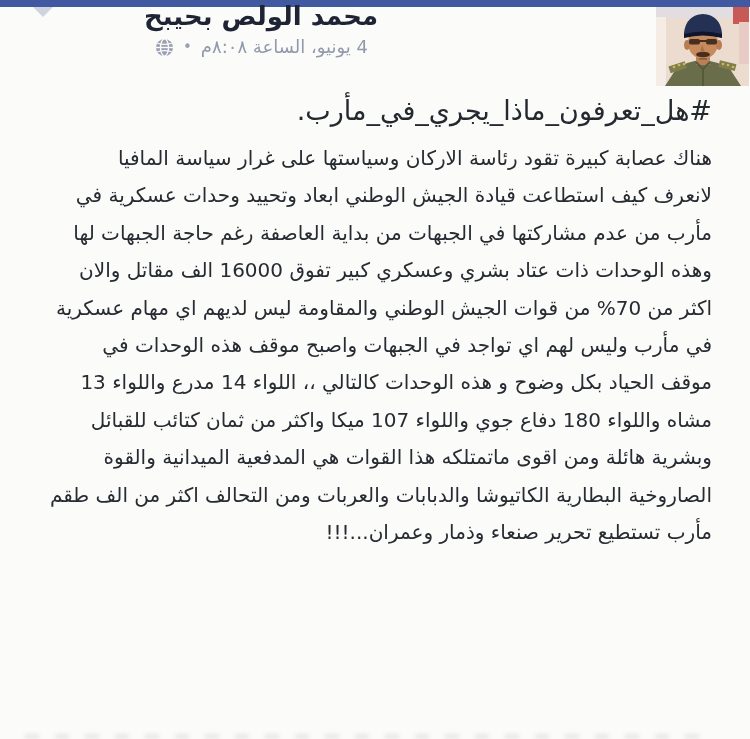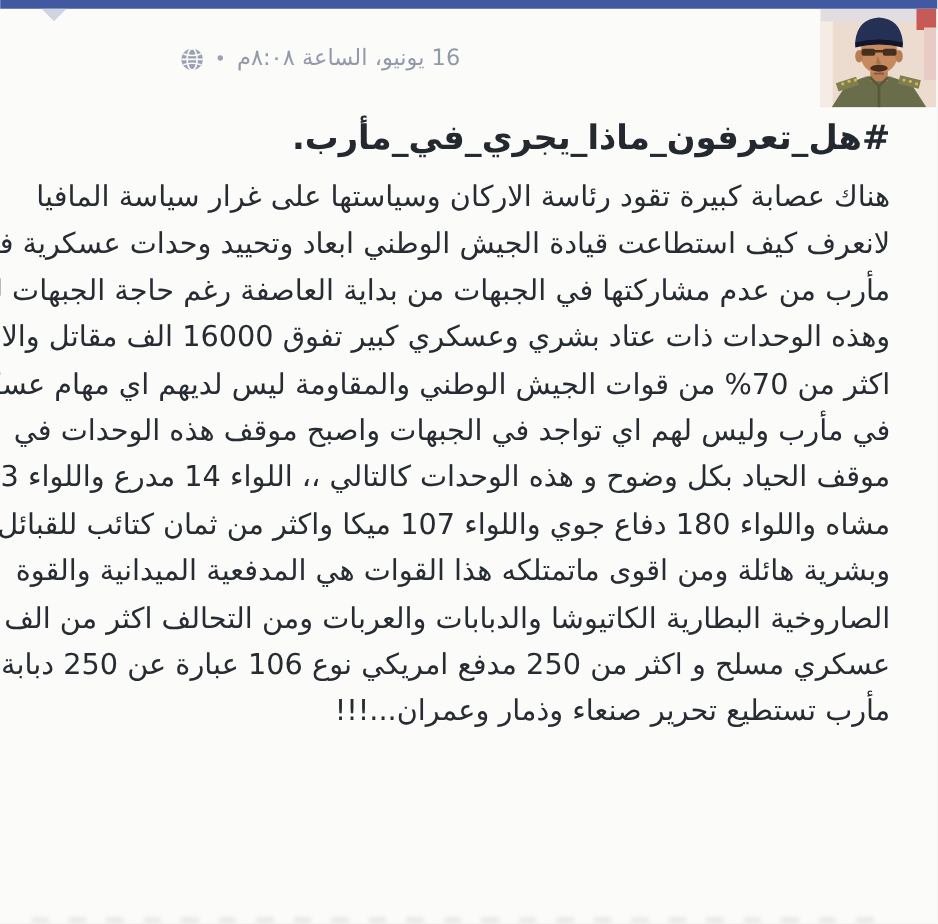--- a/index.html
+++ b/index.html
@@ -47,30 +47,30 @@
     position:absolute;top:35px;right:382px;
     font-size:18px;color:#9199ab;
     white-space:nowrap;
     display:flex;align-items:center;gap:9px;
     line-height:24px;
   }
   .meta .dot{font-size:15px;color:#9aa1b2;}
   .globe{display:inline-flex;align-items:center;}
   .hashtag{
     position:absolute;top:92px;right:38px;
-    font-size:27px;font-weight:bold;
+    font-size:27px;font-weight:normal;
     color:#24282f;
     line-height:38px;
     white-space:nowrap;
     cursor:pointer;
   }
   .body{
     position:absolute;top:140px;right:38px;left:28px;
     color:#272b32;
-    font-size:23px;
+    font-size:20px;
   }
   .body-line{
     line-height:37.4px;
     height:37.4px;
     text-align:right;
     white-space:nowrap;
   }
   
   .smudge{
     position:absolute;bottom:0;left:25px;right:35px;height:5px;
@@ -114,23 +114,24 @@
       <rect x="50" y="32" width="11" height="5.5" rx="2" fill="#45301f"></rect>
       <rect x="43" y="33" width="8" height="2" fill="#45301f"></rect>
       <path d="M46 38 L48.5 44 L44.5 44 Z" fill="#a96f45"></path>
       <ellipse cx="47" cy="47.5" rx="7" ry="2.8" fill="#4a2c1c"></ellipse>
       <rect x="43" y="51" width="8" height="1.6" fill="#8a5a3a"></rect>
       <path d="M40 55 L47 62 L54 55" stroke="#555a39" stroke-width="2" fill="none"></path>
       <line x1="47" y1="62" x2="47" y2="79" stroke="#555a39" stroke-width="2"></line>
     </svg>
   </div>
 
+  <div class="author">محمد الولص بحيبح</div>
 
   <div class="meta">
-    <span>16 يونيو، الساعة ٨:٠٨م</span>
+    <span>4 يونيو، الساعة ٨:٠٨م</span>
     <span class="dot">•</span>
     <span class="globe">
       <svg viewBox="0 0 20 20" width="19" height="19" xmlns="http://www.w3.org/2000/svg">
         <circle cx="10" cy="10" r="9" fill="#9aa1b2"></circle>
         <path d="M1 10 H19" stroke="#fbfbf9" stroke-width="1.4" fill="none"></path>
         <path d="M2.5 5.5 Q10 8 17.5 5.5 M2.5 14.5 Q10 12 17.5 14.5" stroke="#fbfbf9" stroke-width="1.2" fill="none"></path>
         <ellipse cx="10" cy="10" rx="4.2" ry="9" stroke="#fbfbf9" stroke-width="1.4" fill="none"></ellipse>
       </svg>
     </span>
   </div>
@@ -141,19 +142,18 @@
       <div class="body-line">هناك عصابة كبيرة تقود رئاسة الاركان وسياستها على غرار سياسة المافيا</div>
       <div class="body-line">لانعرف كيف استطاعت قيادة الجيش الوطني ابعاد وتحييد وحدات عسكرية في</div>
       <div class="body-line">مأرب من عدم مشاركتها  في الجبهات من بداية العاصفة رغم حاجة الجبهات لها</div>
       <div class="body-line">وهذه الوحدات  ذات عتاد بشري وعسكري كبير تفوق 16000 الف مقاتل والان</div>
       <div class="body-line">اكثر من 70% من قوات الجيش الوطني والمقاومة ليس لديهم اي مهام عسكرية</div>
       <div class="body-line">في مأرب وليس لهم اي تواجد في الجبهات واصبح موقف هذه الوحدات في</div>
       <div class="body-line">موقف الحياد بكل وضوح و هذه الوحدات كالتالي ،، اللواء 14 مدرع واللواء 13</div>
       <div class="body-line">مشاه واللواء 180 دفاع جوي واللواء 107 ميكا واكثر من ثمان كتائب للقبائل</div>
       <div class="body-line">وبشرية هائلة ومن اقوى ماتمتلكه هذا القوات هي المدفعية الميدانية والقوة</div>
       <div class="body-line">الصاروخية البطارية الكاتيوشا والدبابات والعربات ومن التحالف اكثر من الف طقم</div>
-      <div class="body-line">عسكري مسلح و اكثر من 250 مدفع امريكي نوع 106 عبارة عن 250 دبابة</div>
       <div class="body-line">مأرب تستطيع تحرير صنعاء وذمار وعمران...!!!</div>
     </div>
 
   <div class="smudge"></div>
 
 </div>
 
 </body></html>

